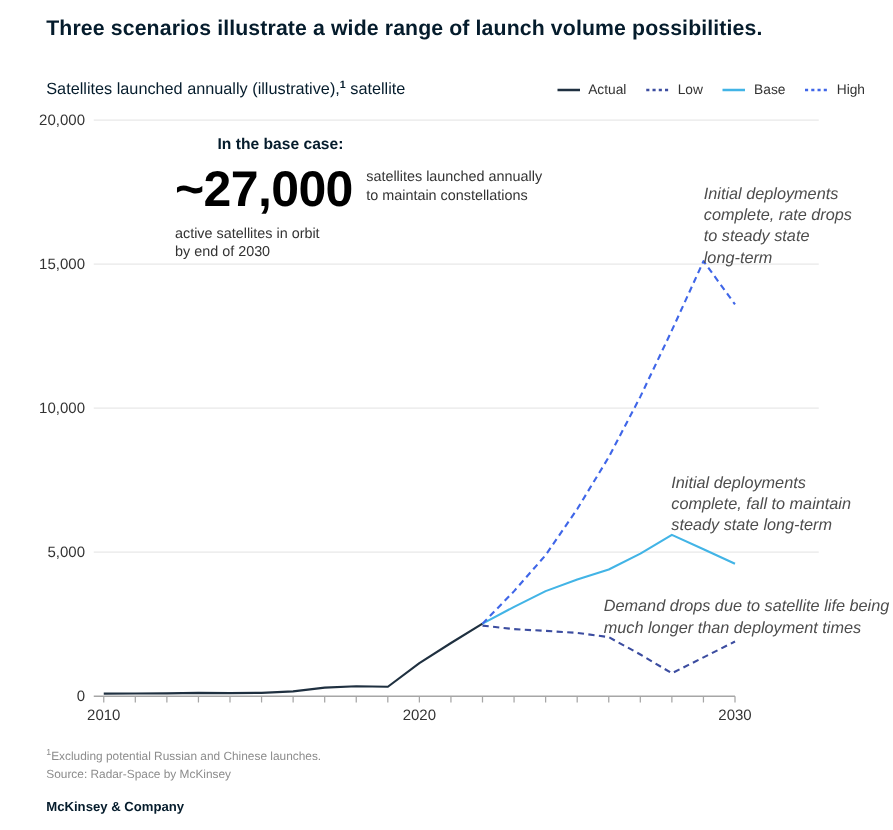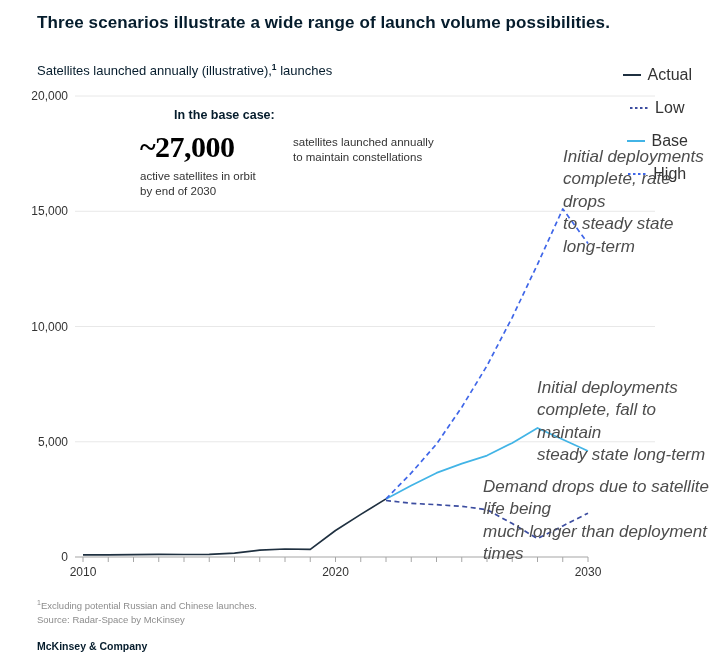--- a/index.html
+++ b/index.html
@@ -5,52 +5,52 @@
   * { margin:0; padding:0; box-sizing:border-box; }
   html,body { background:#ffffff; }
   body { font-family:"Liberation Sans", sans-serif; }
   .canvas { position:relative; width:714px; height:664px; background:#fff; overflow:hidden; }
 
   .title { position:absolute; left:37px; top:13px; font-size:17px; font-weight:700; color:#051c2c; letter-spacing:.1px; }
   .subtitle { position:absolute; left:37px; top:62px; font-size:13px; color:#051c2c; }
   .subtitle .b { font-weight:400; }
   .subtitle sup { font-size:8.5px; font-weight:700; }
 
-  .legend { position:absolute; top:66px; right:22px; display:flex; gap:15px; align-items:center; font-size:16px; color:#333;flex-direction:column; }
+  .legend { position:absolute; top:66px; right:22px; display:flex; gap:15px; align-items:center; font-size:11px; color:#333; }
   .legend-item { display:flex; align-items:center; gap:6px; }
   .legend-item svg { display:block; }
 
   .chart-svg { position:absolute; left:0; top:86px; }
   .tick-label { font-family:"Liberation Sans", sans-serif; font-size:12px; fill:#333; }
 
   .callout { position:absolute; left:140px; top:108px; color:#051c2c; }
   .callout-intro { font-size:12.5px; font-weight:700; margin-bottom:8px;padding-left:34px; }
   .callout-row { display:flex; }
   .stat { min-width:153px; }
   .stat + .stat { margin-left:0; }
-  .stat-value { font-family:Liberation Serif, serif; font-size:30px; font-weight:600; letter-spacing:-.5px; color:#000; }
+  .stat-value { font-family:Liberation Sans, sans-serif; font-size:40px; font-weight:600; letter-spacing:-.5px; color:#000; }
   .stat-desc { font-size:11.5px; color:#333; line-height:1.3; margin-top:5px; white-space:pre-line; }
 
-  .annotation { position:absolute; font-size:17px; font-style:italic; color:#4d4d4d; line-height:1.32; white-space:pre-line; }
+  .annotation { position:absolute; font-size:13px; font-style:italic; color:#4d4d4d; line-height:1.32; white-space:pre-line; }
   .annotation.a0 { left:563px; top:146px; }
   .annotation.a1 { left:537px; top:377px; }
   .annotation.a2 { left:483px; top:476px; }
 
   .footnote { position:absolute; left:37px; top:598px; font-size:9.5px; color:#8c8c8c; line-height:1.45; }
   .footnote sup { font-size:7px; }
   .footer { position:absolute; left:37px; top:640px; font-size:10.5px; font-weight:700; color:#051c2c; }
 </style>
 </head>
 <body>
 
 <div class="canvas">
 
   <div class="title">Three scenarios illustrate a wide range of launch volume possibilities.</div>
 
-  <div class="subtitle"><span class="b">Satellites launched annually (illustrative),</span><sup>1</sup><span> launches</span></div>
+  <div class="subtitle"><span class="b">Satellites launched annually (illustrative),</span><sup>1</sup><span> satellite</span></div>
 
   <div class="legend">
     <div class="legend-item">
       <svg width="20" height="10">
           <line class="legend-swatch" x1="1" y1="5" x2="19" y2="5" stroke-width="2" stroke="#1f3040"></line>
         </svg>
       <span>Actual</span>
     </div>
     <div class="legend-item">
       <svg width="20" height="10">

